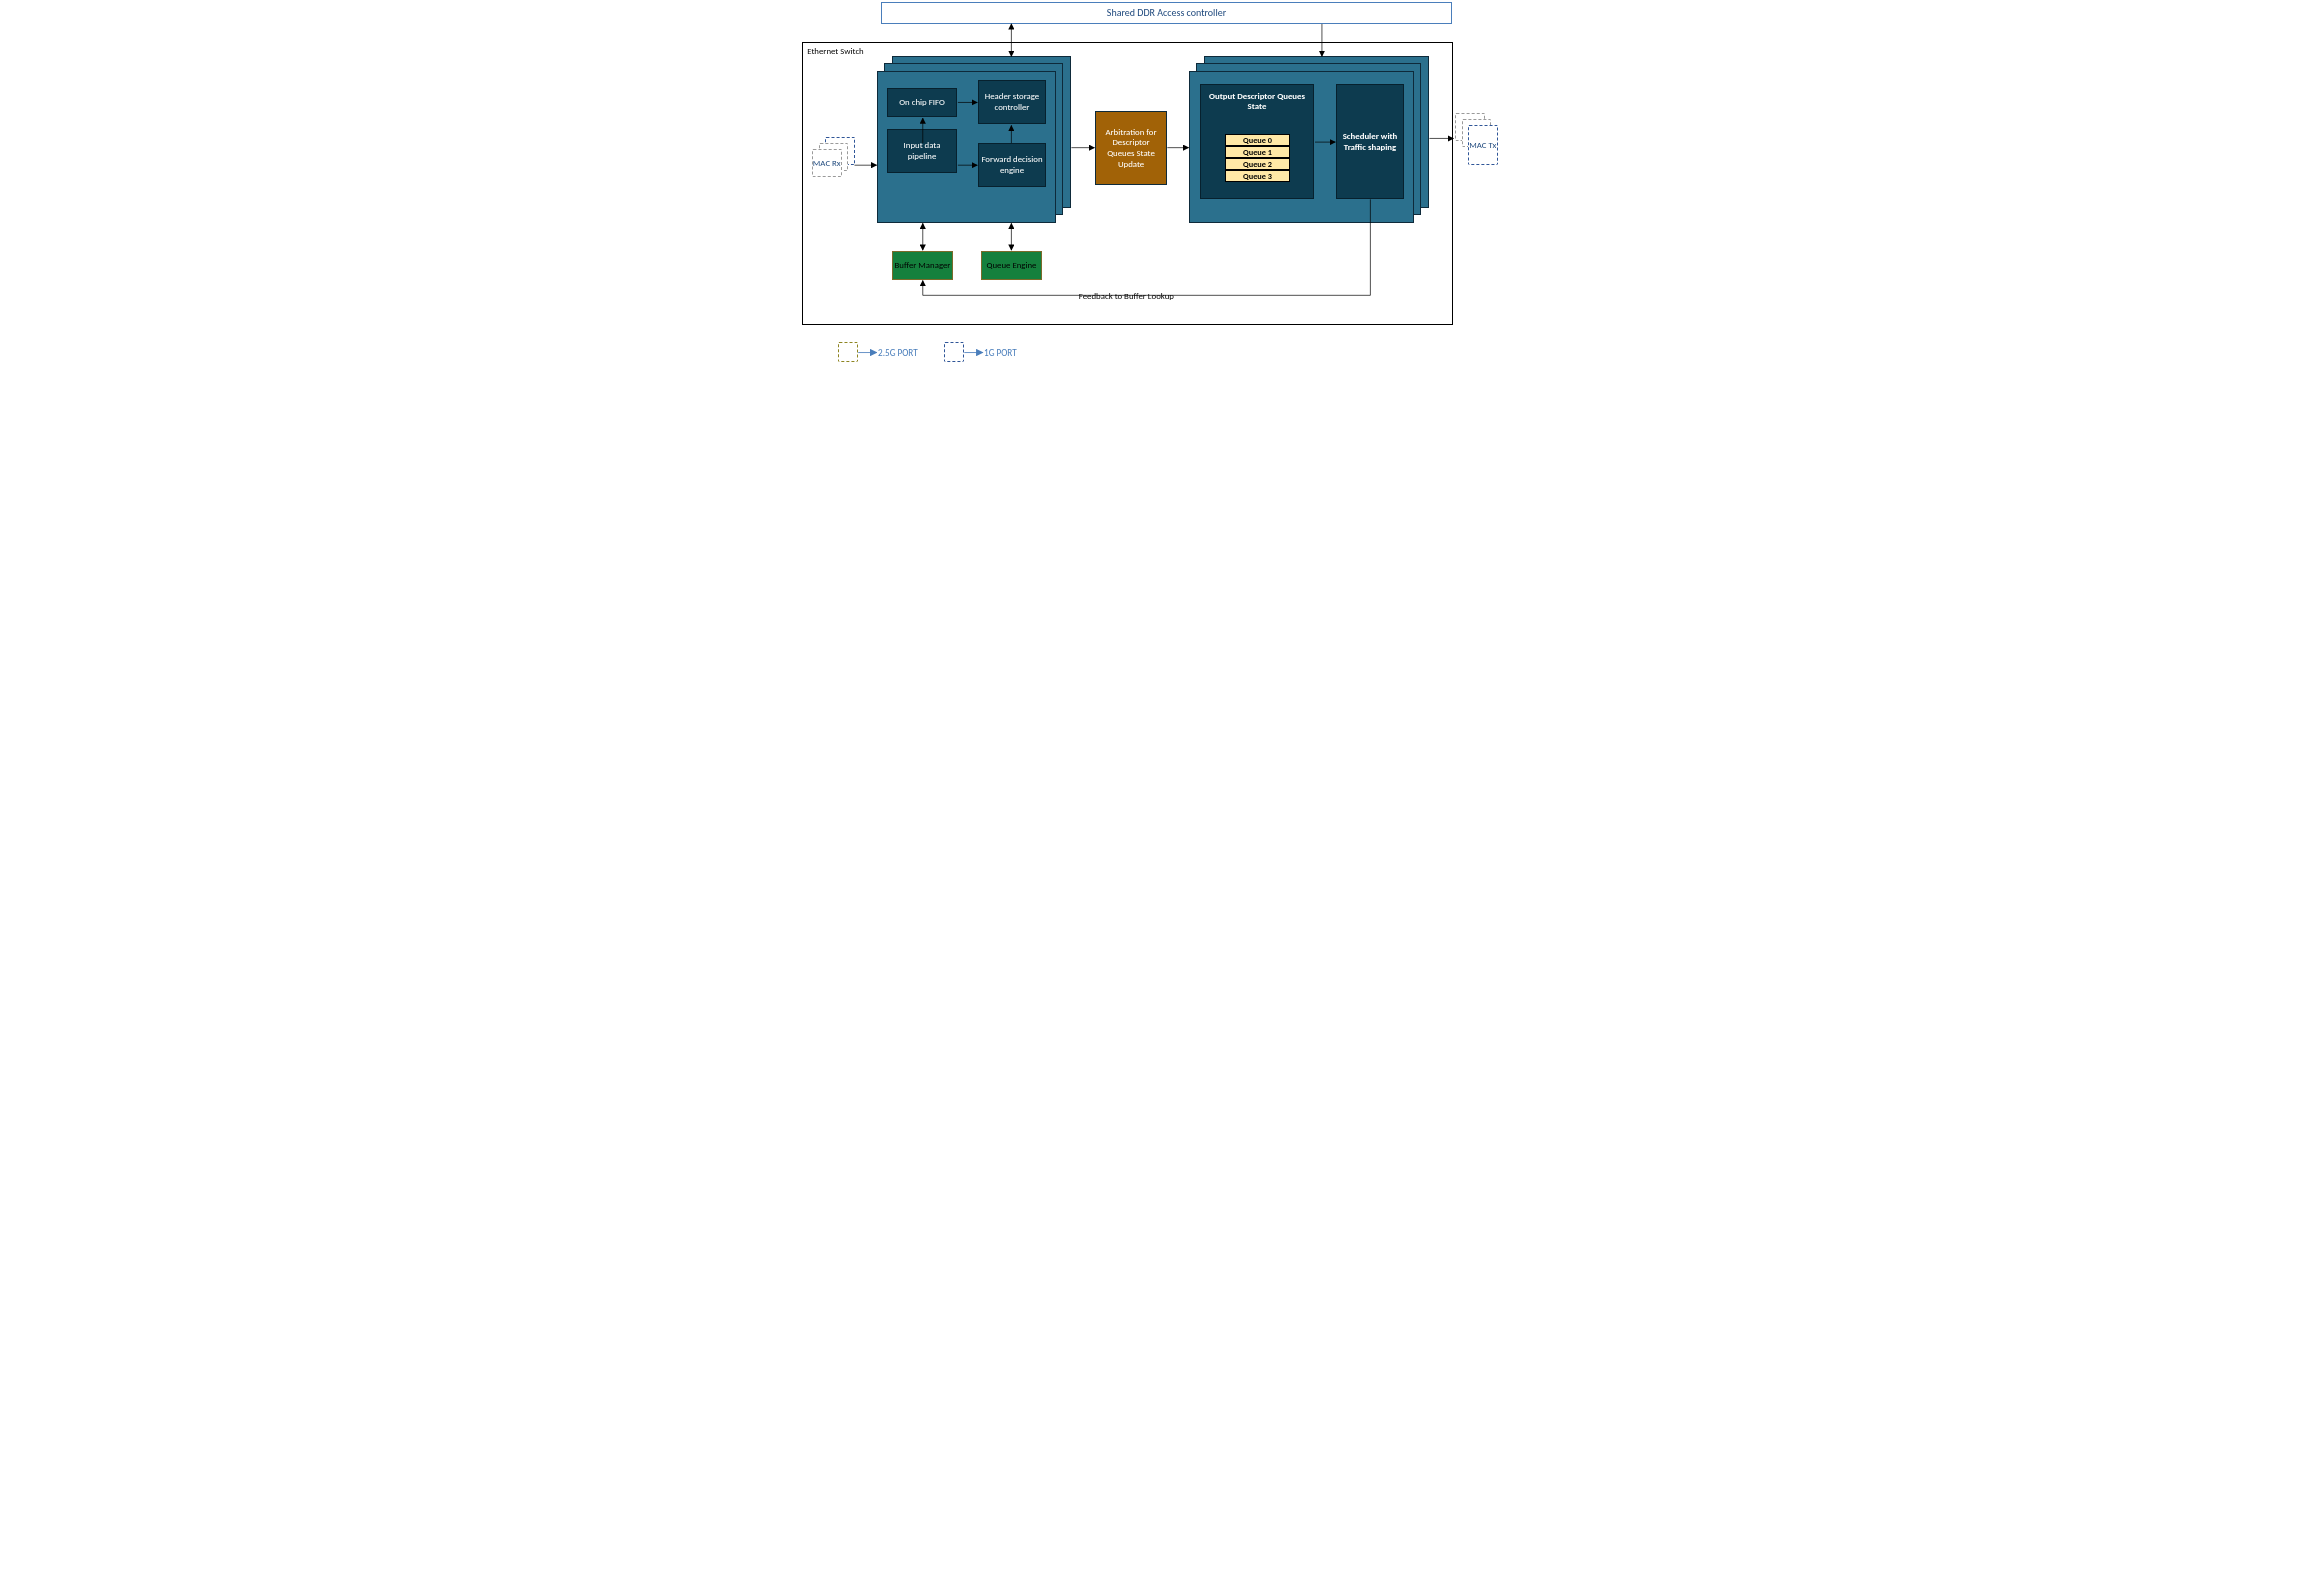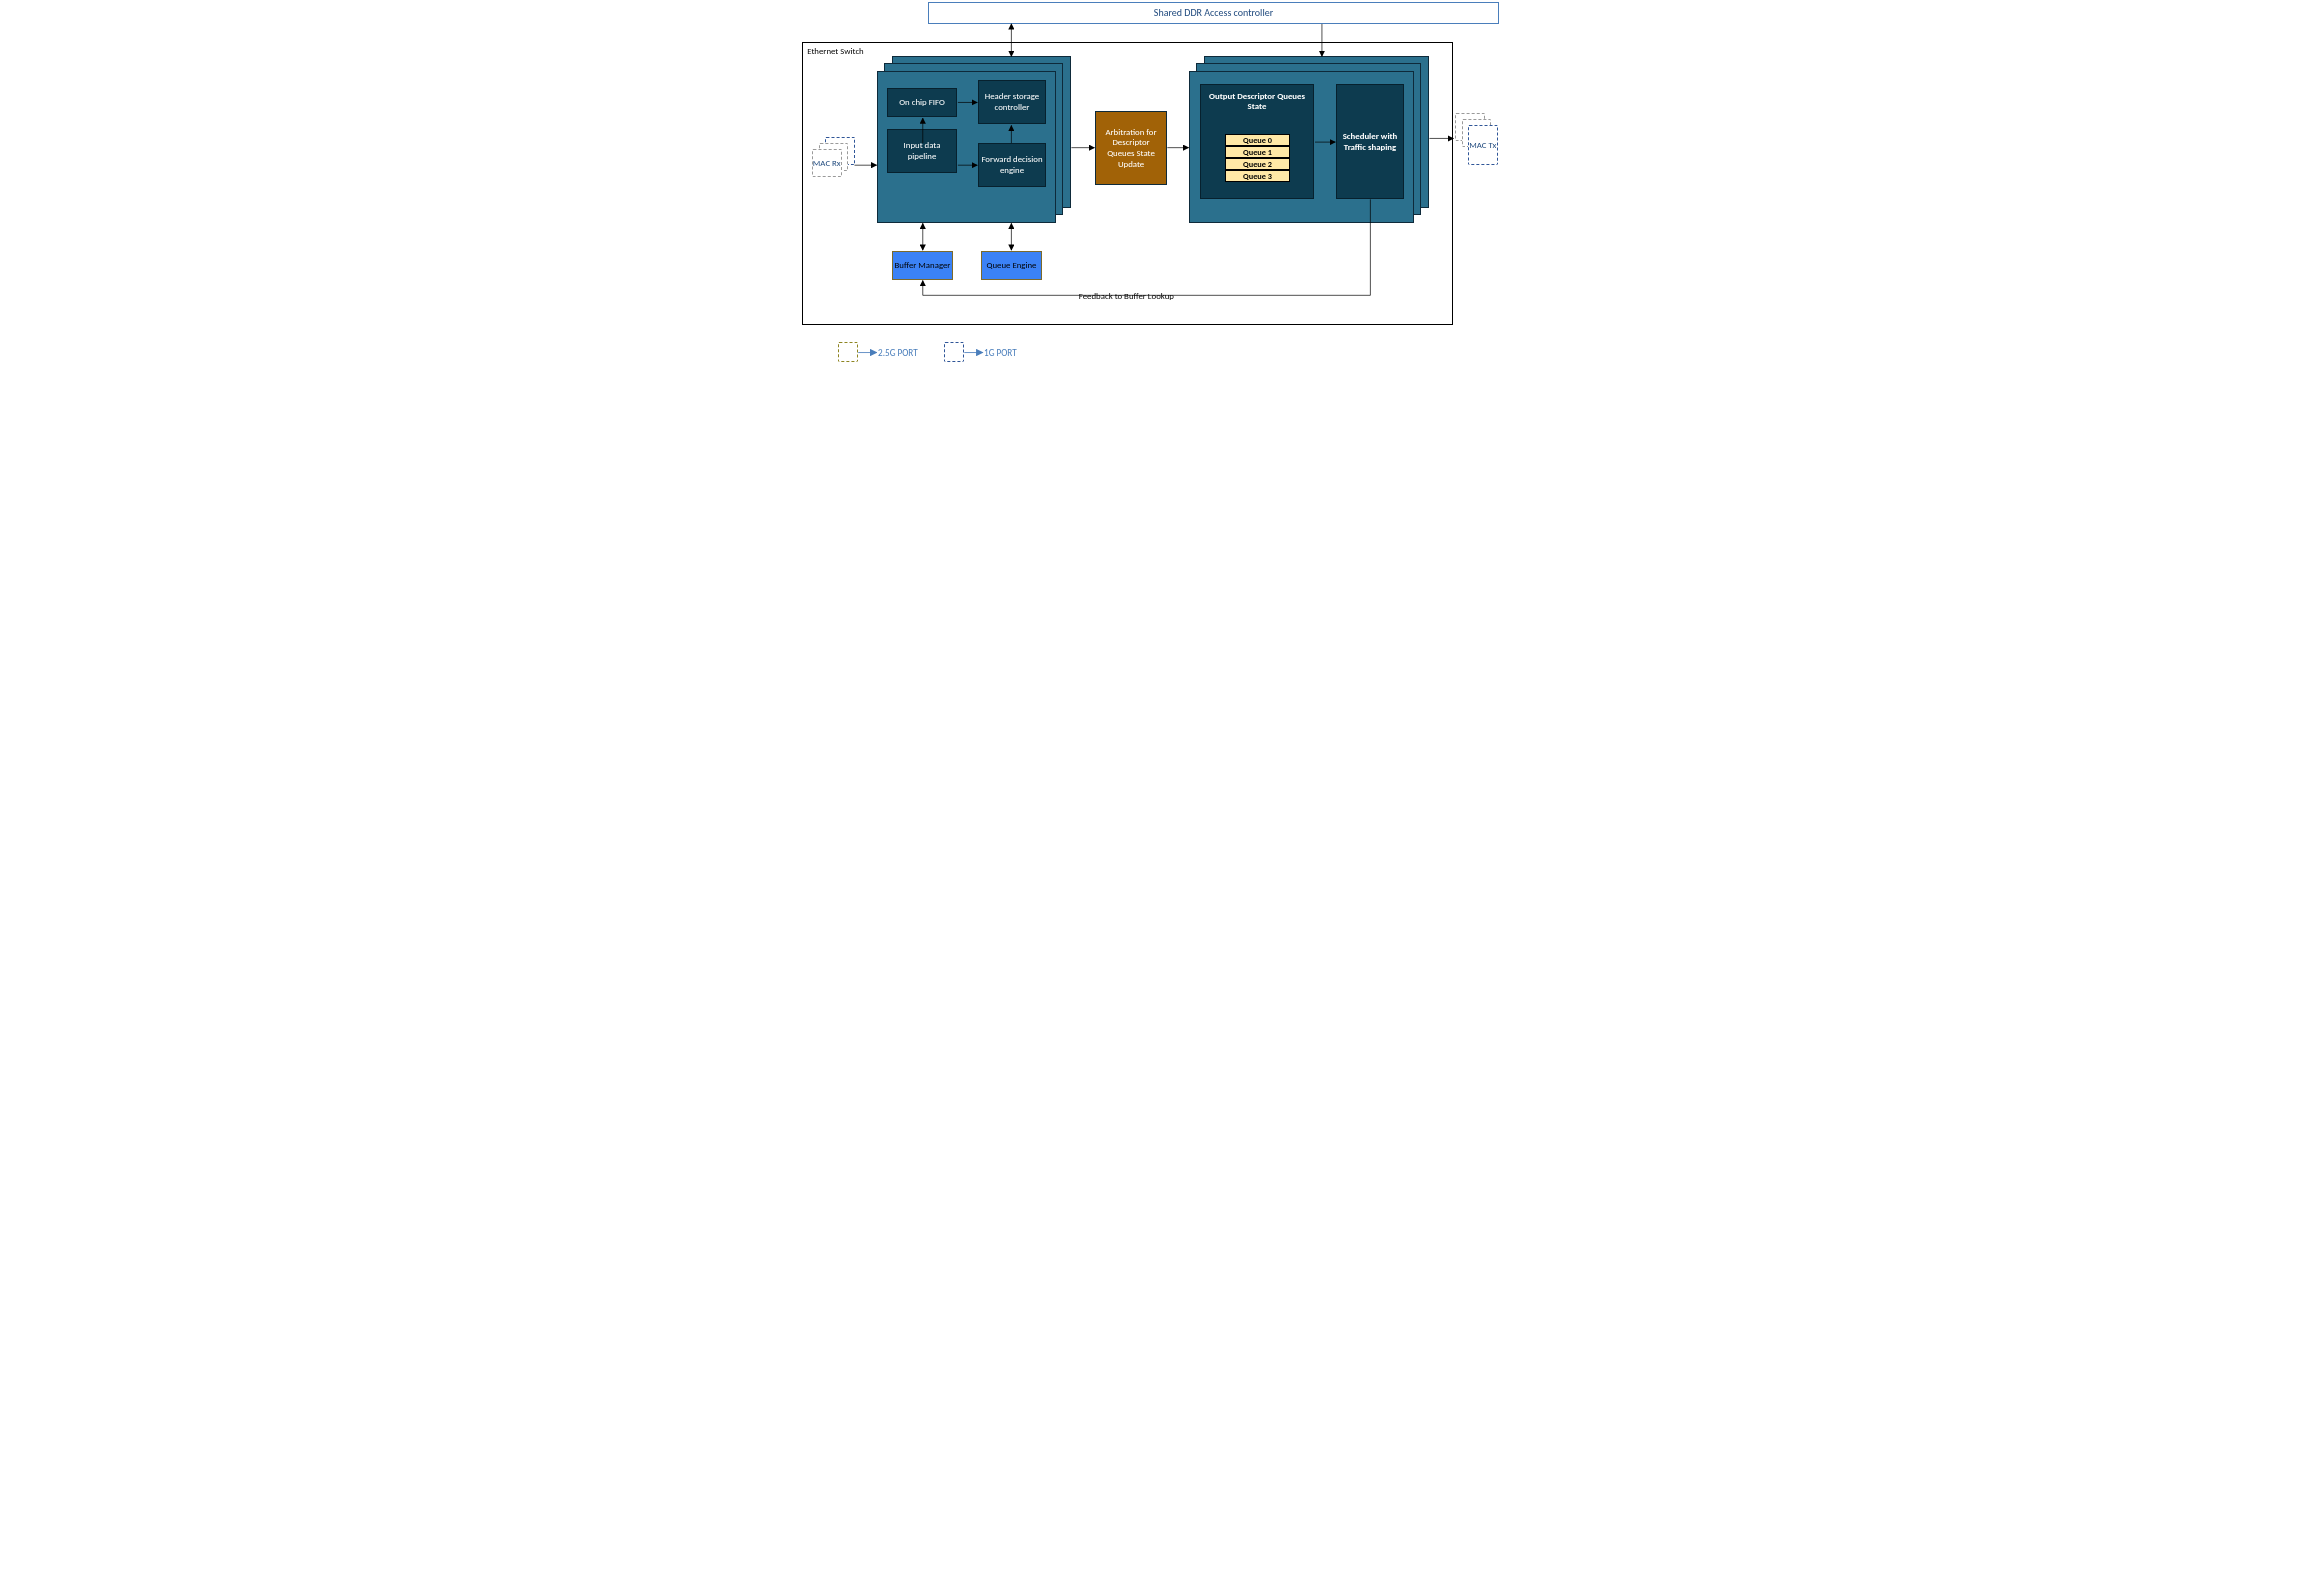--- a/index.html
+++ b/index.html
@@ -22,21 +22,20 @@
     align-items: center;
     justify-content: center;
     text-align: center;
     line-height: 1.2;
   }
   .ddr {
     border: 0.7px solid #4a7ebb;
     color: #1f497d;
     font-size: 10px;
     background: #fff;
-    margin-left: 47px;
   }
   .switch-outline {
     border: 0.5px solid #000;
     background: transparent;
   }
   .switch-label {
     position: absolute;
     font-size: 8.8px;
     color: #000;
   }
@@ -65,21 +64,21 @@
     background: #ffe8a6;
     border: 0.5px solid #000;
     color: #000;
     font-size: 8.3px;
     display: flex;
     align-items: center;
     justify-content: center;
   }
   .yellow-box {
     position: absolute;
-    background: #3b82f6;
+    background: #15803d;
     border: 0.7px solid #7c6a2a;
     color: #000;
     font-size: 8.8px;
     display: flex;
     align-items: center;
     justify-content: center;
     text-align: center;
     line-height: 1.2;
   }
   .arb-box {

